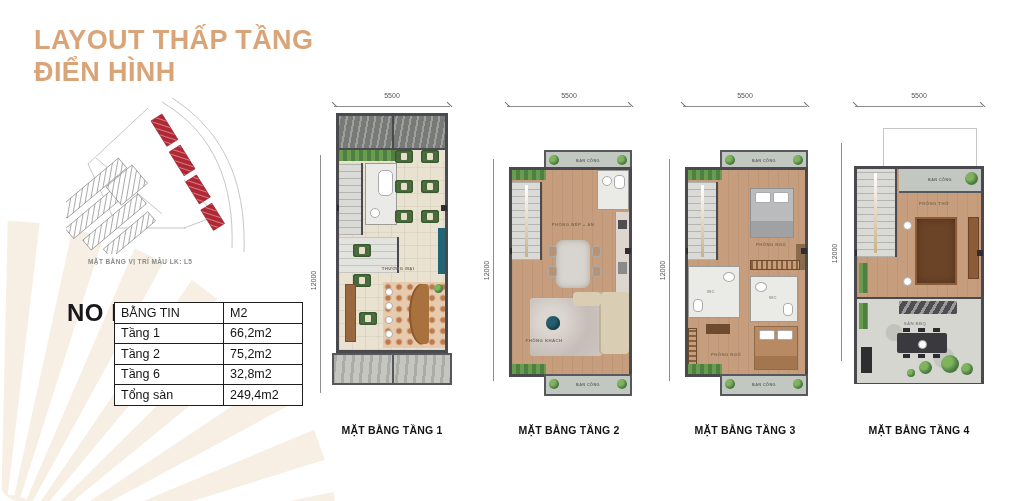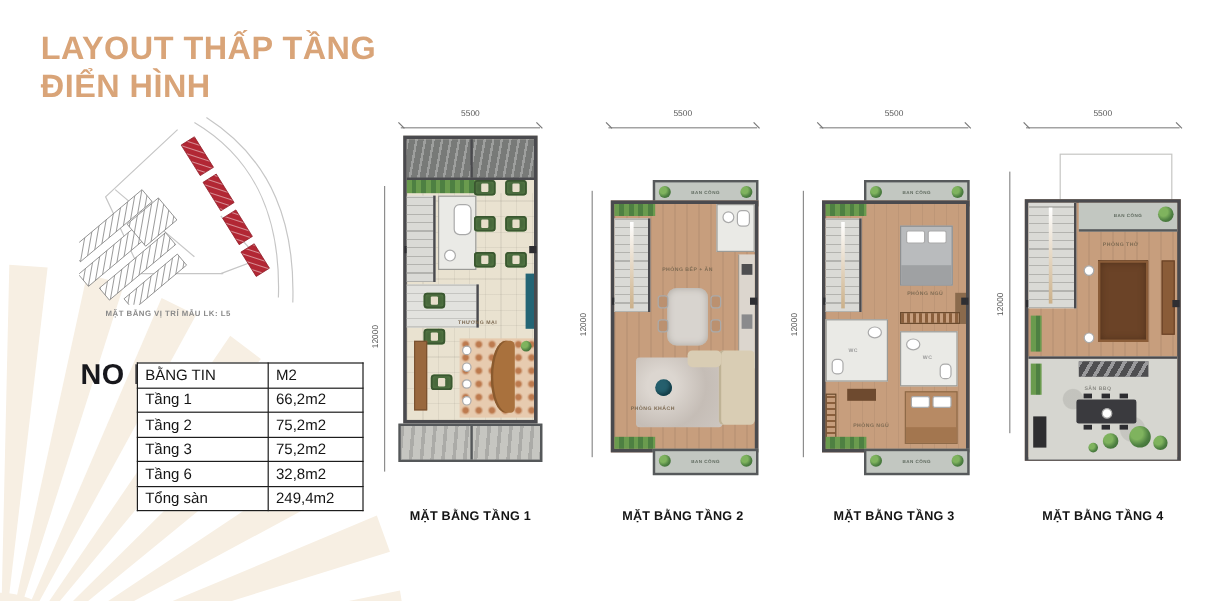--- a/index.html
+++ b/index.html
@@ -1,17 +1,17 @@
 <!DOCTYPE html>
 <html><head>
 <meta charset="utf-8">
 <style>
   html,body{margin:0;padding:0;background:#fff;}
   #canvas{position:relative;width:1024px;height:501px;background:#ffffff;overflow:hidden;
-          font-family:"Liberation Sans",sans-serif;}
+          font-family:"Liberation Sans",sans-serif;border-radius:20px;}
   .abs{position:absolute;}
 
   
   #watermark{left:-40px;bottom:-90px;width:430px;height:430px;}
   
   #main-title{left:34px;top:24px;font-size:27px;line-height:1.2;font-weight:700;
               color:#d9a478;letter-spacing:.4px;}
   
   #sitemap{left:66px;top:96px;width:208px;height:158px;}
   #sitemap-caption{left:88px;top:258px;font-size:6.5px;color:#8a8a8a;letter-spacing:.4px;font-weight:700;}
@@ -126,24 +126,20 @@
     </tr>
     <tr>
       <td class="c1">Tầng 1</td>
       <td class="c2">66,2m2</td>
     </tr>
     <tr>
       <td class="c1">Tầng 2</td>
       <td class="c2">75,2m2</td>
     </tr>
     <tr>
-      <td class="c1">Tầng 3</td>
-      <td class="c2">75,2m2</td>
-    </tr>
-    <tr>
       <td class="c1">Tầng 6</td>
       <td class="c2">32,8m2</td>
     </tr>
     <tr>
       <td class="c1">Tổng sàn</td>
       <td class="c2">249,4m2</td>
     </tr>
   </tbody>
     </table>
 

